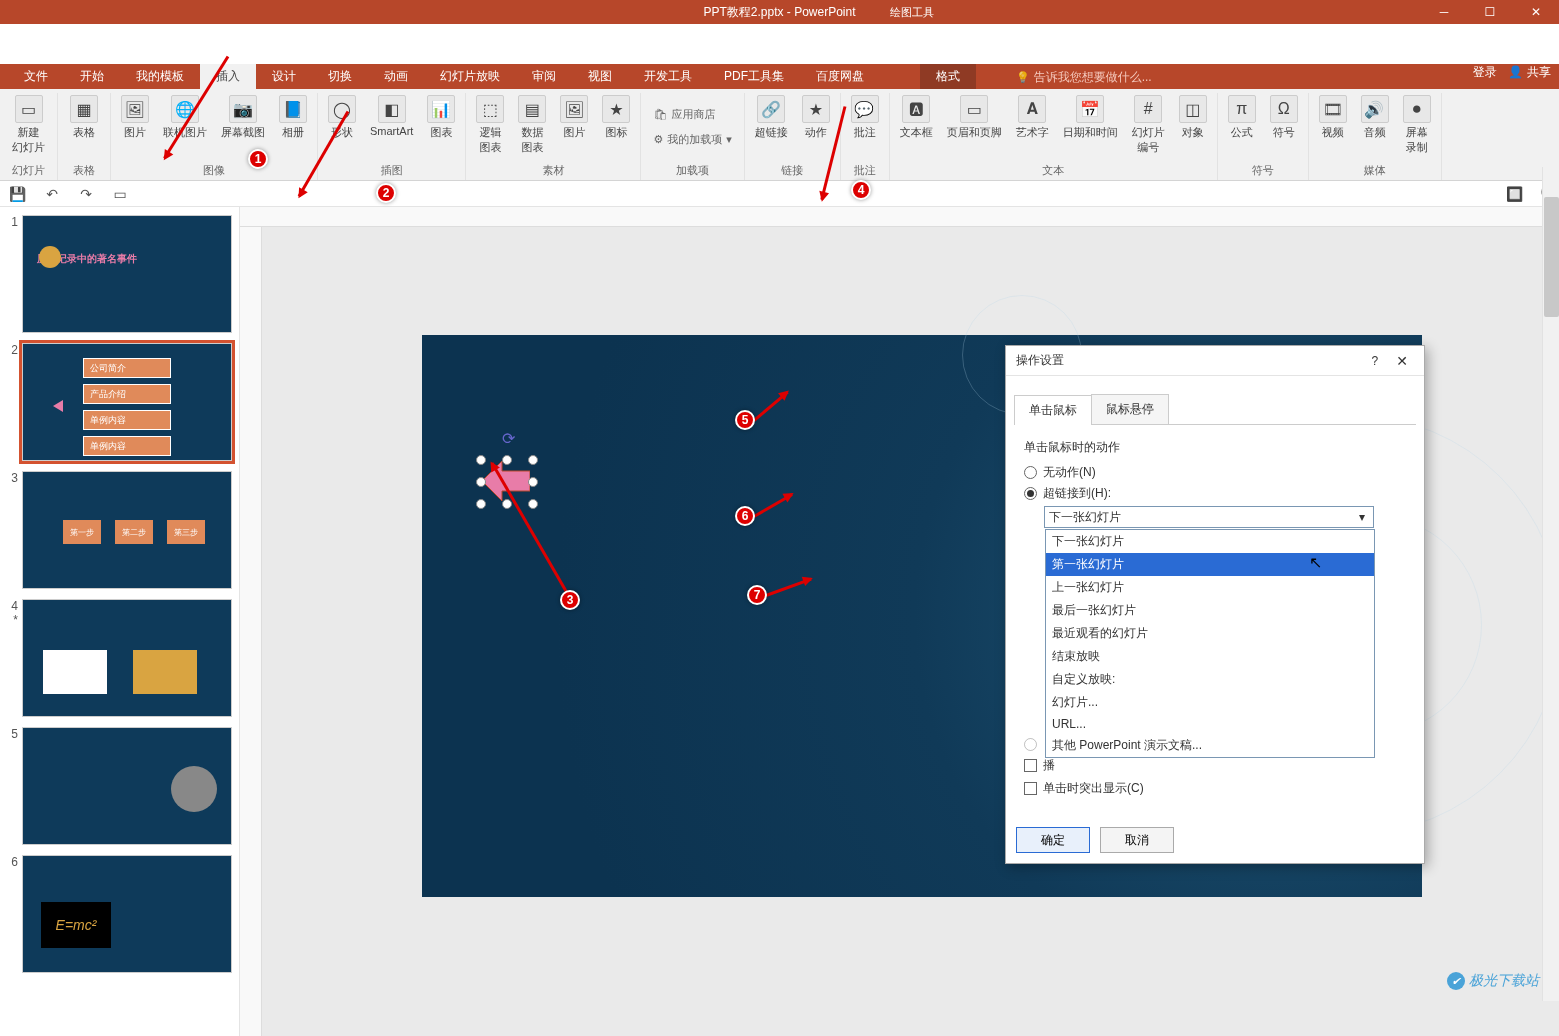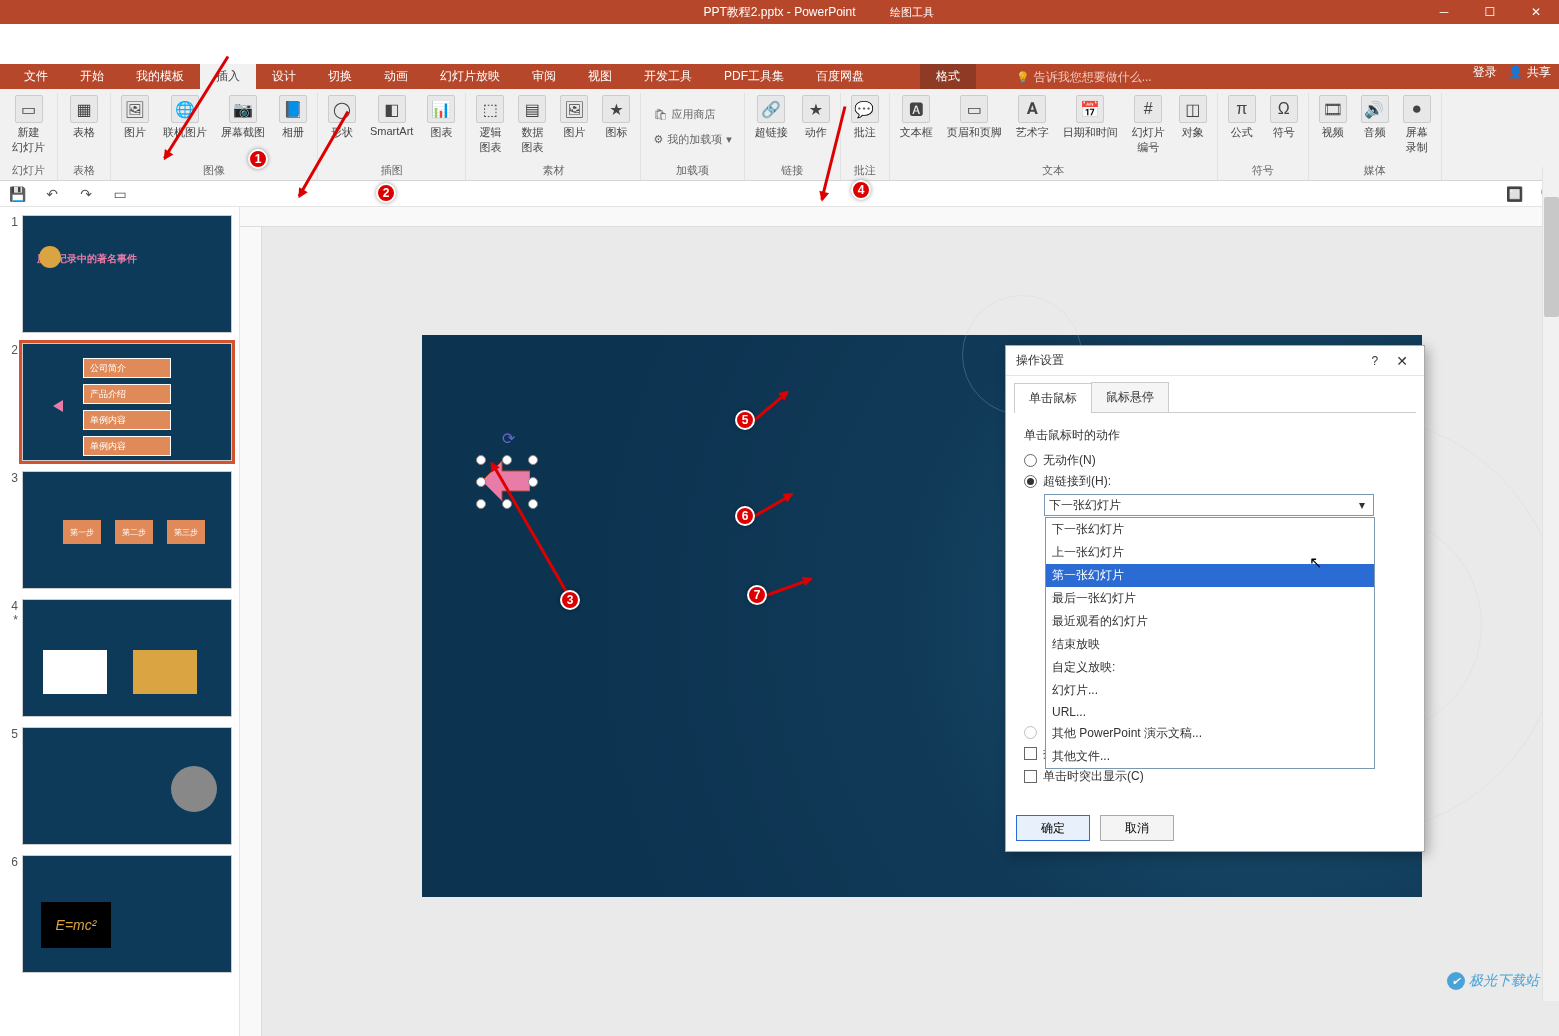--- a/index.html
+++ b/index.html
@@ -56,21 +56,21 @@
 .stage-arrow svg{width:100%; height:100%;}
 .handle{position:absolute; width:10px; height:10px; background:#fff; border:1px solid #888; border-radius:50%;}
 .rothandle{position:absolute; left:80px; top:94px; width:16px; height:16px; color:#66c;}
 .circ-deco{position:absolute; border:1px solid rgba(180,210,230,.25); border-radius:50%;}
 
 
 .dialog { position: absolute; left: 765px; top: 118px; width: 420px; background: #fff; border: 1px solid #aaa; box-shadow: 3px 3px 12px rgba(0,0,0,.3); font-size: 12px; color: #333; }
 .dlg-title { height: 30px; display: flex; align-items: center; padding: 0 10px; border-bottom: 1px solid #e4e4e4; }
 .dlg-title .t { flex: 1; }
 .dlg-close { cursor: pointer; font-size: 14px; padding:0 6px;}
-.dlg-tabs { display: flex; border-bottom: 1px solid #ccc; margin: 6px 8px 0; align-items: flex-end; }
+.dlg-tabs { display: flex; border-bottom: 1px solid #ccc; margin: 18px 8px 0; align-items: flex-end; }
 .dlg-tab { padding: 6px 14px; border: 1px solid #ccc; border-bottom: none; background: #f5f5f5; font-size: 12px; cursor: pointer; margin-right:-1px;}
 .dlg-tab.active { background: #fff; position: relative; top: 1px; }
 .dlg-body { padding: 10px 18px 14px; }
 .dlg-section-label{margin:4px 0 8px;}
 .radio-row { display: flex; align-items: center; margin: 4px 0; gap: 6px; }
 .radio { width: 13px; height: 13px; border: 1px solid #666; border-radius: 50%; display: inline-flex; align-items: center; justify-content: center; }
 .radio.checked::after { content: ""; width: 7px; height: 7px; background: #333; border-radius: 50%; }
 .combo { margin-left: 20px; width: 330px; height: 22px; border: 1px solid #7a97b3; background:#fff; display:flex; align-items:center; padding:0 4px; font-size:12px; position:relative;}
 .combo .caret{position:absolute; right:2px; width:18px; text-align:center;}
 .dropdown{position:absolute; left:0; top:22px; width:330px; background:#fff; border:1px solid #7a97b3; z-index:10;}
@@ -425,30 +425,29 @@
           <div class="radio-row">
               <span class="radio checked"></span>
               <span>超链接到(H):</span>
             </div>
           <div style="position:relative; margin-bottom:4px;">
             <div class="combo">
               <span>下一张幻灯片</span>
               <span class="caret">▾</span>
               <div class="dropdown">
                 <div class="dd-item">下一张幻灯片</div>
+                <div class="dd-item sel">第一张幻灯片</div>
                 <div class="dd-item">上一张幻灯片</div>
-                <div class="dd-item sel">第一张幻灯片</div>
                 <div class="dd-item">最后一张幻灯片</div>
                 <div class="dd-item">最近观看的幻灯片</div>
                 <div class="dd-item">结束放映</div>
                 <div class="dd-item">自定义放映:</div>
                 <div class="dd-item">幻灯片...</div>
                 <div class="dd-item">URL...</div>
                 <div class="dd-item">其他 PowerPoint 演示文稿...</div>
-                <div class="dd-item">其他文件...</div>
               </div>
             </div>
           </div>
           <div class="radio-row" style="margin-top:210px;">
               <span class="radio" style="opacity:.4"></span>
             </div>
           <div class="chk-row">
               <span class="chk"></span>
               <span>播</span>
             </div>

